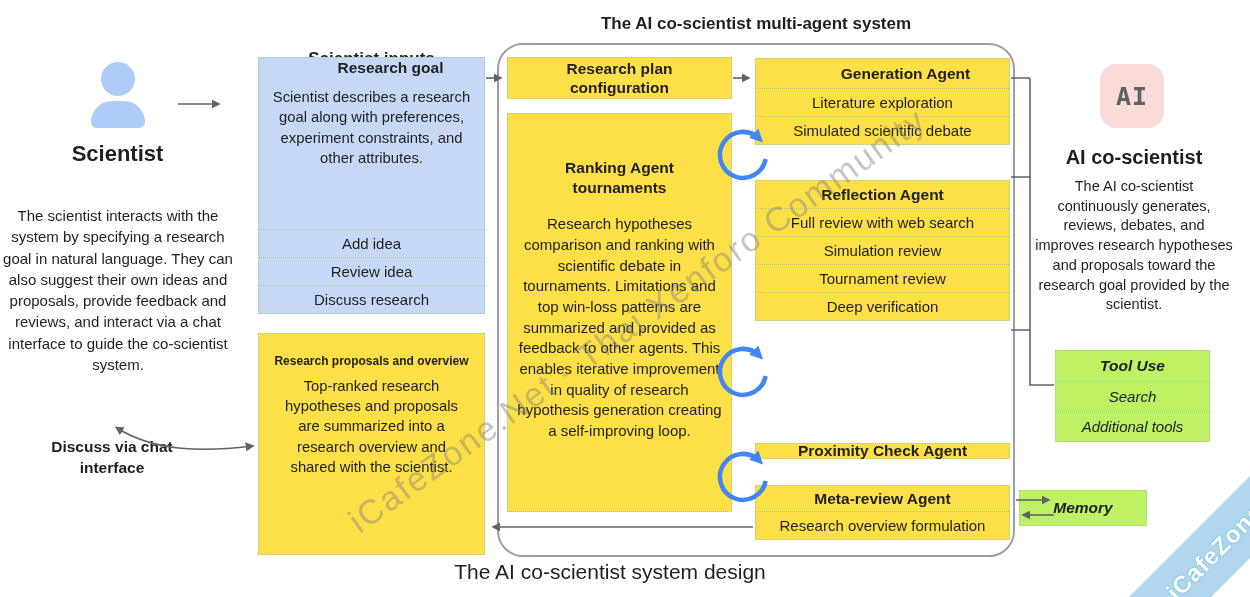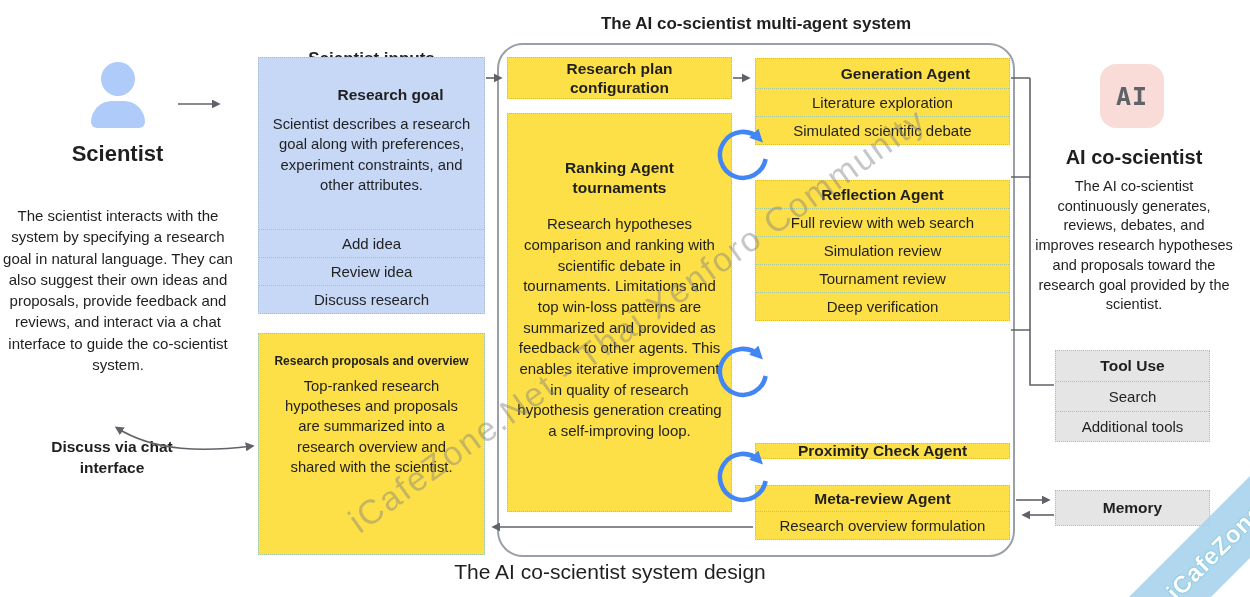--- a/index.html
+++ b/index.html
@@ -2,21 +2,21 @@
 <html><head>
 <meta charset="utf-8">
 <style>
   html,body{margin:0;padding:0;background:#fff;}
   .canvas{position:relative;width:1250px;height:597px;background:#ffffff;overflow:hidden;
           font-family:"Liberation Sans",sans-serif;color:#1f1f1f;}
   .abs{position:absolute;box-sizing:border-box;}
   .dotted{border:1.6px dotted #a3c89b;}
   .blue-fill{background:#c7d8f6;}
   .pink-fill{background:#fde047;}
-  .gray-fill{background:#e5e5e5;}
+  .gray-fill{background:#bef264;font-style:italic;}
   .hdr{font-weight:bold;text-align:center;}
   .col{display:flex;flex-direction:column;}
   .item-row{border-top:1.6px dotted #a3c89b;display:flex;align-items:center;justify-content:center;
             font-size:15px;flex:0 0 auto;}
   .agent-head{display:flex;align-items:center;justify-content:center;font-weight:bold;font-size:15.5px;}
   .body-text{font-size:15px;line-height:1.38;text-align:center;}
   .z2{z-index:2;}
   .section-title{font-size:17px;font-weight:bold;text-align:center;z-index:2;}
   .person-head{position:absolute;width:34px;height:34px;border-radius:50%;background:#aecbfa;}
   .person-body{position:absolute;width:54px;height:27px;border-radius:28px 28px 8px 8px;background:#aecbfa;}
@@ -37,21 +37,21 @@
     <div class="person-head" style="left:101px;top:62px;"></div>
     <div class="person-body" style="left:91px;top:101px;"></div>
   </div>
   <div class="abs z2" style="left:30px;top:141px;width:175px;font-size:22px;font-weight:bold;text-align:center;">Scientist</div>
   <div class="abs z2 body-text" style="left:2px;top:205px;width:232px;line-height:1.42;">The scientist interacts with the system by specifying a research goal in natural language. They can also suggest their own ideas and proposals, provide feedback and reviews, and interact via a chat interface to guide the co-scientist system.</div>
   <div class="abs z2" style="left:42px;top:437px;width:140px;font-size:15.5px;font-weight:bold;text-align:center;line-height:1.35;">Discuss via chat interface</div>
 
   <div class="abs section-title" style="left:258px;top:1px;width:227px;margin-top:48px;">Scientist inputs</div>
 
   <div class="abs z2 dotted blue-fill col" style="left:258px;top:57px;width:227px;height:257px;">
-    <div class="hdr" style="font-size:15.5px;margin-top:28px;padding-left:38px;">Research goal</div>
+    <div class="hdr" style="font-size:15.5px;margin-top:1px;padding-left:38px;">Research goal</div>
     <div class="body-text" style="flex:1;margin-top:10px;padding:0 8px;font-size:14.8px;">Scientist describes a research goal along with preferences, experiment constraints, and other attributes.</div>
     <div class="item-row" style="height:27px;">Add idea</div>
     <div class="item-row" style="height:27px;">Review idea</div>
     <div class="item-row" style="height:27px;">Discuss research</div>
   </div>
 
   <div class="abs z2 dotted pink-fill col" style="left:258px;top:333px;width:227px;height:222px;">
     <div class="hdr" style="font-size:12px;margin:20px auto 0;width:200px;line-height:1.3;">Research proposals and overview</div>
     <div class="body-text" style="margin-top:6px;padding:0 19px;font-size:14.8px;">Top-ranked research hypotheses and proposals are summarized into a research overview and shared with the scientist.</div>
   </div>
@@ -98,21 +98,21 @@
   </div>
   <div class="abs z2" style="left:1036px;top:146px;width:196px;font-size:20px;font-weight:bold;text-align:center;">AI co-scientist</div>
   <div class="abs z2 body-text" style="left:1034px;top:177px;width:200px;font-size:14.5px;line-height:1.36;">The AI co-scientist continuously generates, reviews, debates, and improves research hypotheses and proposals toward the research goal provided by the scientist.</div>
 
   <div class="abs z2 dotted gray-fill col" style="left:1055px;top:350px;width:155px;height:92px;">
     <div class="agent-head" style="height:34px;">Tool Use</div>
     <div class="item-row" style="height:29px;">Search</div>
     <div class="item-row" style="height:29px;">Additional tools</div>
   </div>
 
-  <div class="abs z2 dotted gray-fill" style="left:1055px;top:490px;width:155px;height:36px;display:flex;align-items:center;justify-content:center;">
+  <div class="abs z2 dotted gray-fill" style="left:1019px;top:490px;width:128px;height:36px;display:flex;align-items:center;justify-content:center;">
     <div class="hdr" style="font-size:15.5px;">Memory</div>
   </div>
 
   <div class="abs" style="left:380px;top:560px;width:460px;font-size:21px;text-align:center;z-index:2;">The AI co-scientist system design</div>
 
   <svg class="abs" width="1250" height="597" style="left:0;top:0;z-index:3;pointer-events:none;">
     <defs>
       <marker id="mg" viewBox="0 0 10 10" refX="7" refY="5" markerWidth="9" markerHeight="9" orient="auto-start-reverse" markerUnits="userSpaceOnUse">
         <path d="M0,0L10,5L0,10z" fill="#5f6368"></path>
       </marker>

